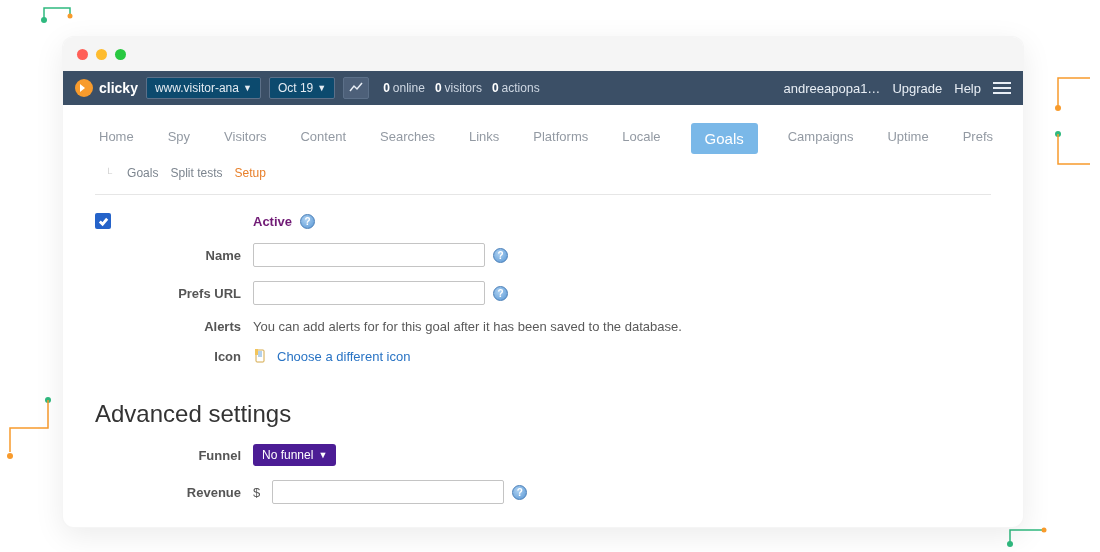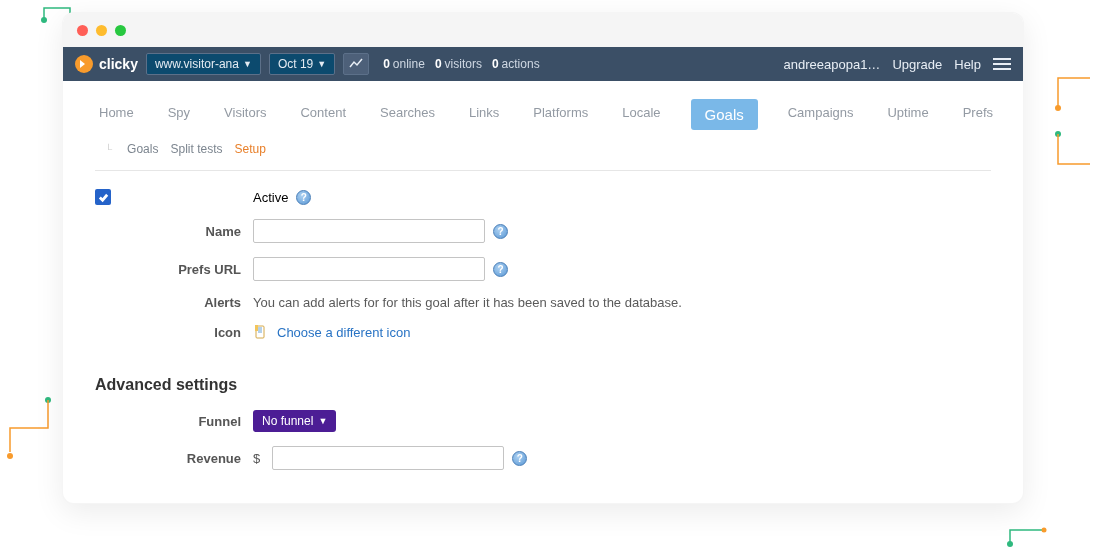--- a/index.html
+++ b/index.html
@@ -3,21 +3,21 @@
 <meta charset="utf-8">
 <style>
 * { margin: 0; padding: 0; box-sizing: border-box; }
 body { font-family: -apple-system, BlinkMacSystemFont, "Segoe UI", Arial, sans-serif; background: #fff; width: 1100px; height: 552px; position: relative; overflow: hidden; }
 
 .deco-tl { position: absolute; top: 0; left: 38px; }
 .deco-r1 { position: absolute; top: 68px; right: 0; }
 .deco-l { position: absolute; top: 390px; left: 0; }
 .deco-br { position: absolute; bottom: 0; right: 48px; }
 
-.browser-chrome { position: absolute; top: 12px; left: 62px; width: 962px; height: 492px; background: #fff; border-radius: 12px; box-shadow: 0 8px 30px rgba(0,0,0,0.08); overflow: hidden; border: 1px solid rgba(0,0,0,0.04); }
+.browser-chrome { position: absolute; top: 36px; left: 62px; width: 962px; height: 492px; background: #fff; border-radius: 12px; box-shadow: 0 8px 30px rgba(0,0,0,0.08); overflow: hidden; border: 1px solid rgba(0,0,0,0.04); }
 .title-bar { height: 34px; background: #f5f5f5; display: flex; align-items: center; padding-left: 14px; gap: 8px; }
 .title-bar .dot { width: 11px; height: 11px; border-radius: 50%; }
 .dot-red { background: #ff5f57; }
 .dot-yellow { background: #febc2e; }
 .dot-green { background: #28c840; }
 
 .top-nav { background: #3b4f66; height: 34px; display: flex; align-items: center; padding: 0 12px; gap: 8px; color: #d3dbe4; font-size: 13px; }
 .brand { display: flex; align-items: center; gap: 6px; color: #fff; font-weight: 600; font-size: 14px; }
 .brand-icon { width: 18px; height: 18px; background: #f89b2c; border-radius: 50%; display: flex; align-items: center; justify-content: center; }
 .brand-icon svg { width: 10px; height: 10px; fill: #fff; }
@@ -48,21 +48,21 @@
 .form-row .field { display: flex; align-items: center; gap: 8px; }
 .text-input { width: 232px; height: 24px; border: 1px solid #c4c4c4; border-radius: 2px; padding: 0 5px; font-size: 12px; }
 .text-input.wide { width: 232px; }
 .checkbox-box { width: 16px; height: 16px; background: #2563c9; border-radius: 2px; display: flex; align-items: center; justify-content: center; cursor: pointer; }
 .checkbox-box svg { width: 11px; height: 11px; fill: none; stroke: #fff; stroke-width: 3; }
 .help-icon { width: 15px; height: 15px; border-radius: 50%; background: radial-gradient(circle at 40% 35%, #aed2f2, #5896d4); border: 1px solid #4a7fb8; display: inline-flex; align-items: center; justify-content: center; color: #fff; font-size: 10px; font-weight: bold; cursor: pointer; }
 .plain-text { font-size: 13px; color: #5a5a5a; }
 .link { color: #2873c4; cursor: pointer; font-size: 13px; }
 .icon-thumb { width: 16px; height: 16px; display: inline-flex; align-items: center; justify-content: center; }
 
-.section-head { font-size: 16px; font-weight: 700; color: #333; margin: 36px 0 16px; }
+.section-head { font-size: 24px; font-weight: 400; color: #333; margin: 36px 0 16px; }
 .pill-select { background: #4c1d95; color: #fff; padding: 4px 9px; border-radius: 3px; font-size: 12px; display: inline-flex; align-items: center; gap: 5px; cursor: pointer; }
 .pill-select .caret { font-size: 9px; }
 .dollar { margin-right: 4px; font-size: 13px; color: #555; }
 </style>
 </head>
 <body>
 
 <svg class="deco-tl" width="44" height="26">
     <circle cx="6" cy="20" r="3" fill="#2fb97f"></circle>
     <path d="M6 20 L6 8 L32 8 L32 14" stroke="#2fb97f" stroke-width="1.5" fill="none"></path>
@@ -158,21 +158,21 @@
 
       <div class="form-row">
         <div class="label">
             <span class="checkbox-box">
               <svg viewBox="0 0 12 12">
                 <path d="M2 6 L5 9 L10 3"></path>
               </svg>
             </span>
           </div>
         <div class="field">
-          <span class="plain-text" style="font-weight:400;color:#000000">Active</span>
+          <span class="plain-text" style="font-weight:700;color:#701a75">Active</span>
           <span class="help-icon">?</span>
         </div>
       </div>
 
       <div class="form-row">
         <div class="label">Name</div>
         <div class="field">
           <input class="text-input" value="" style="">
           <span class="help-icon">?</span>
         </div>

